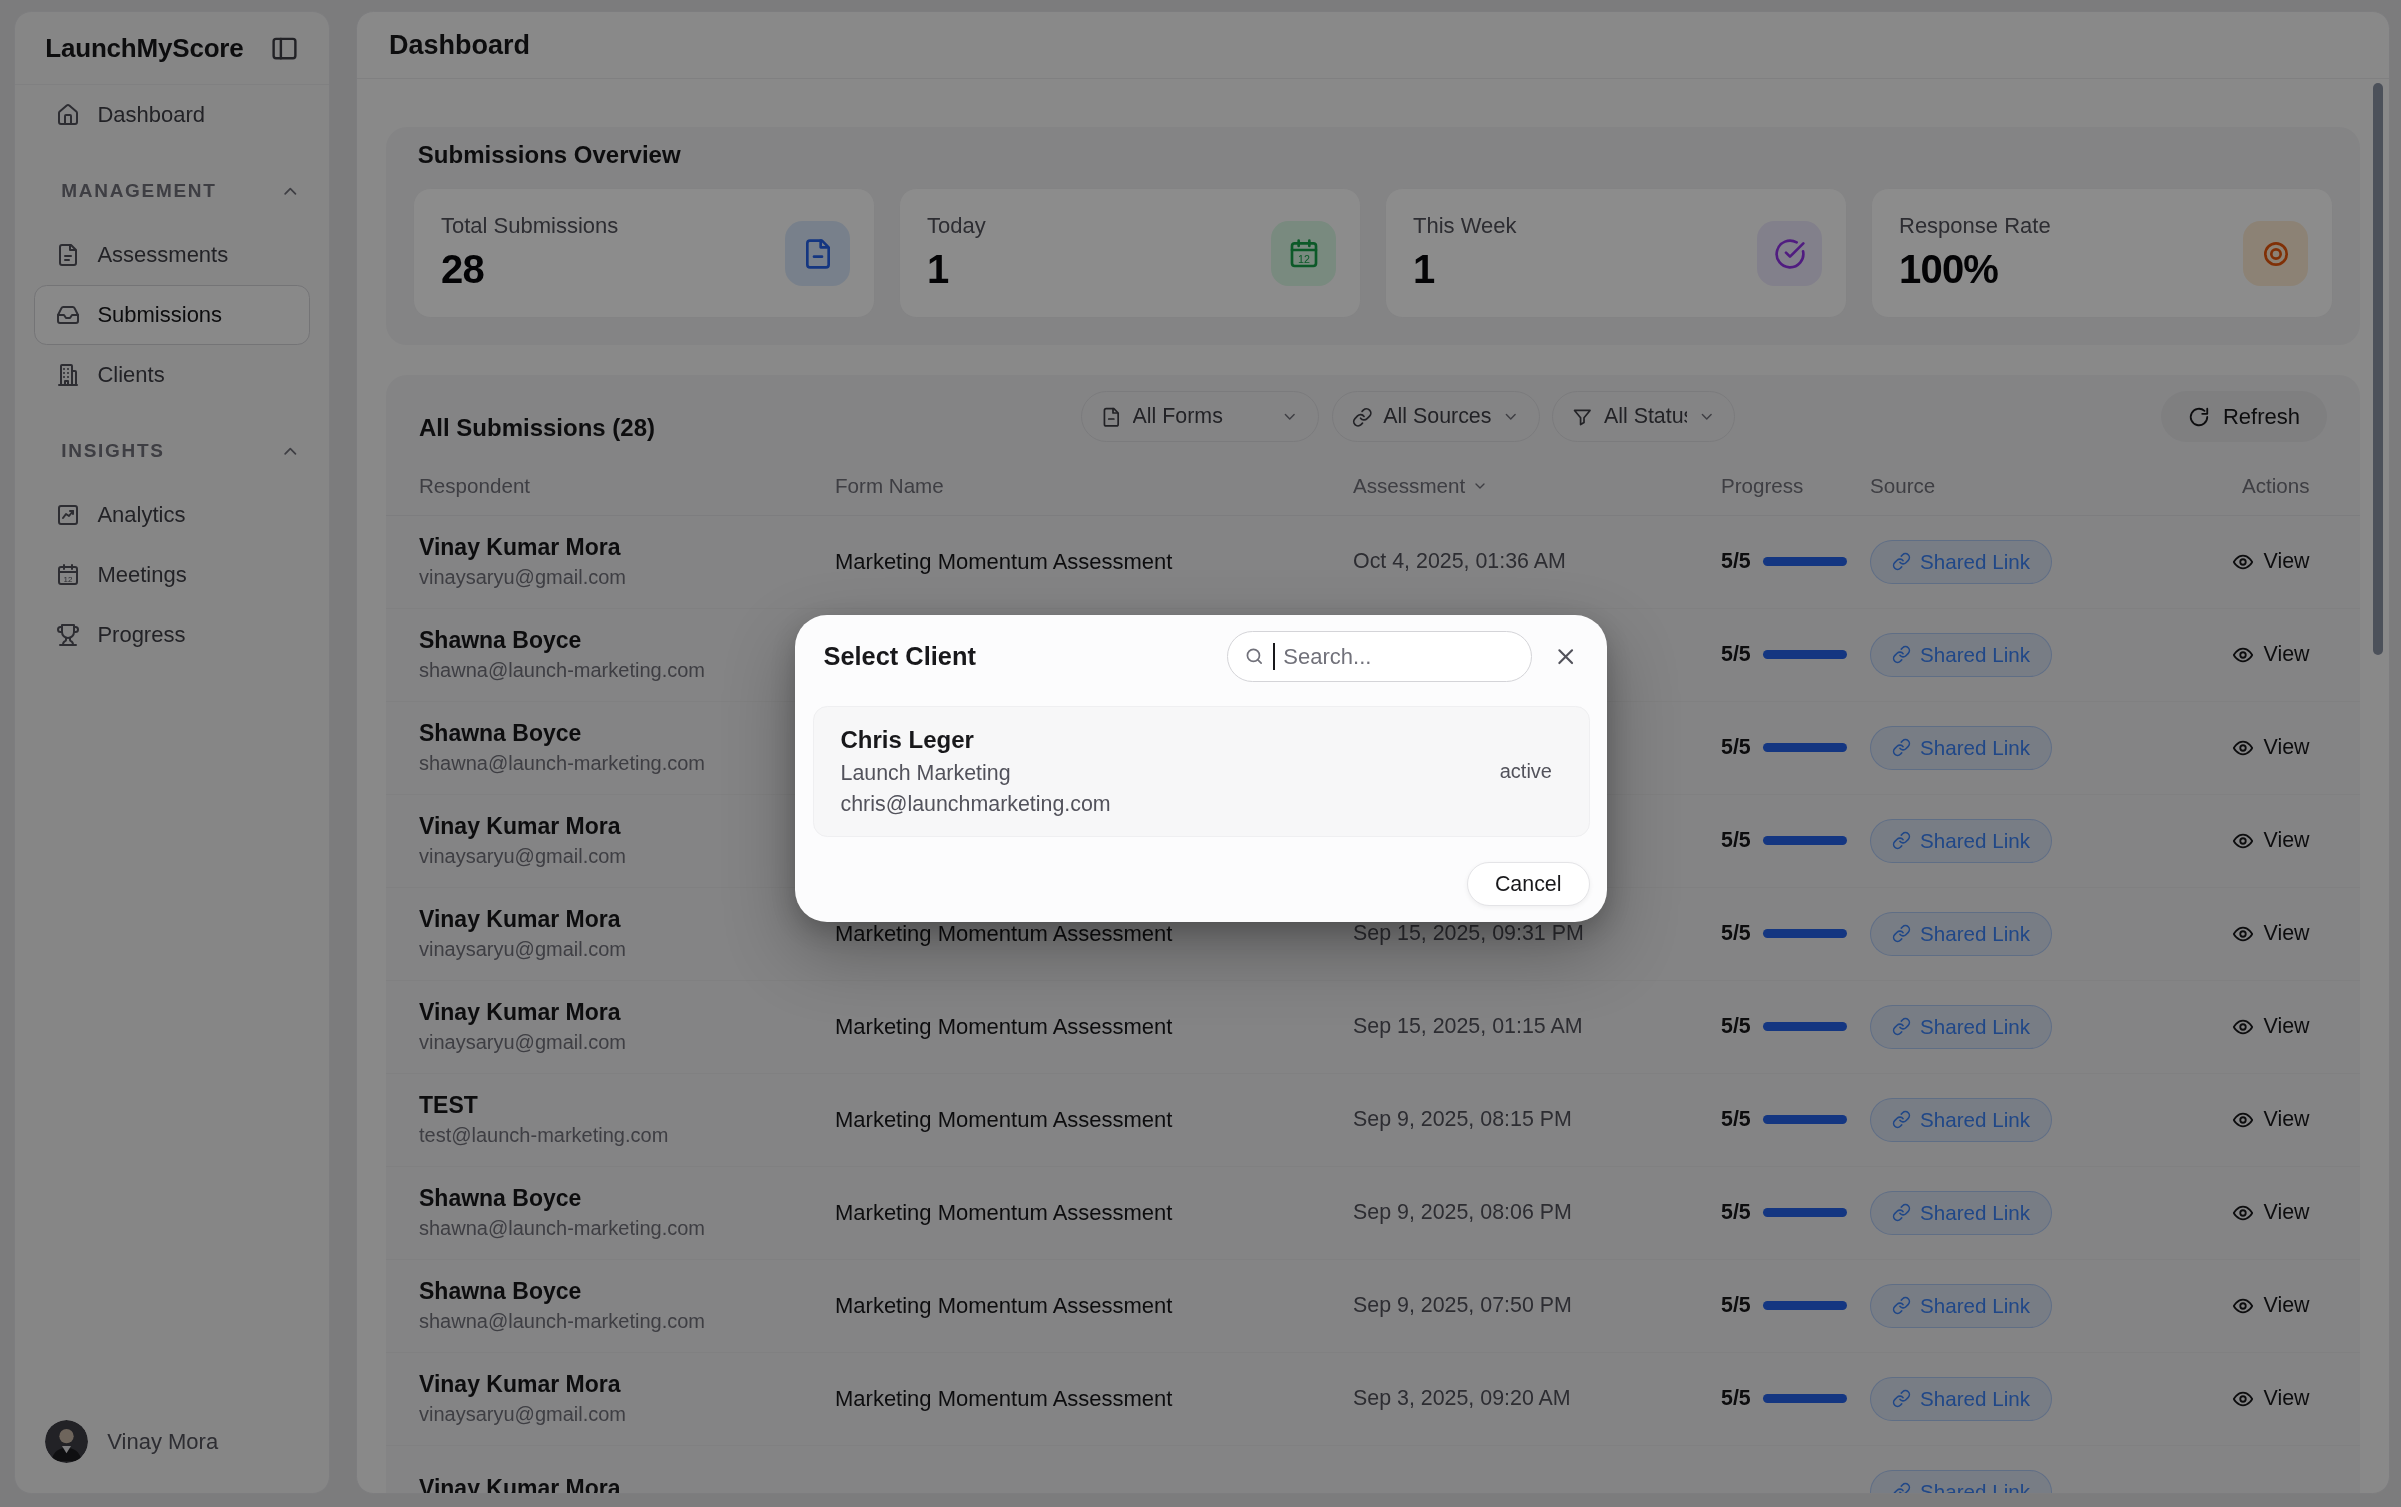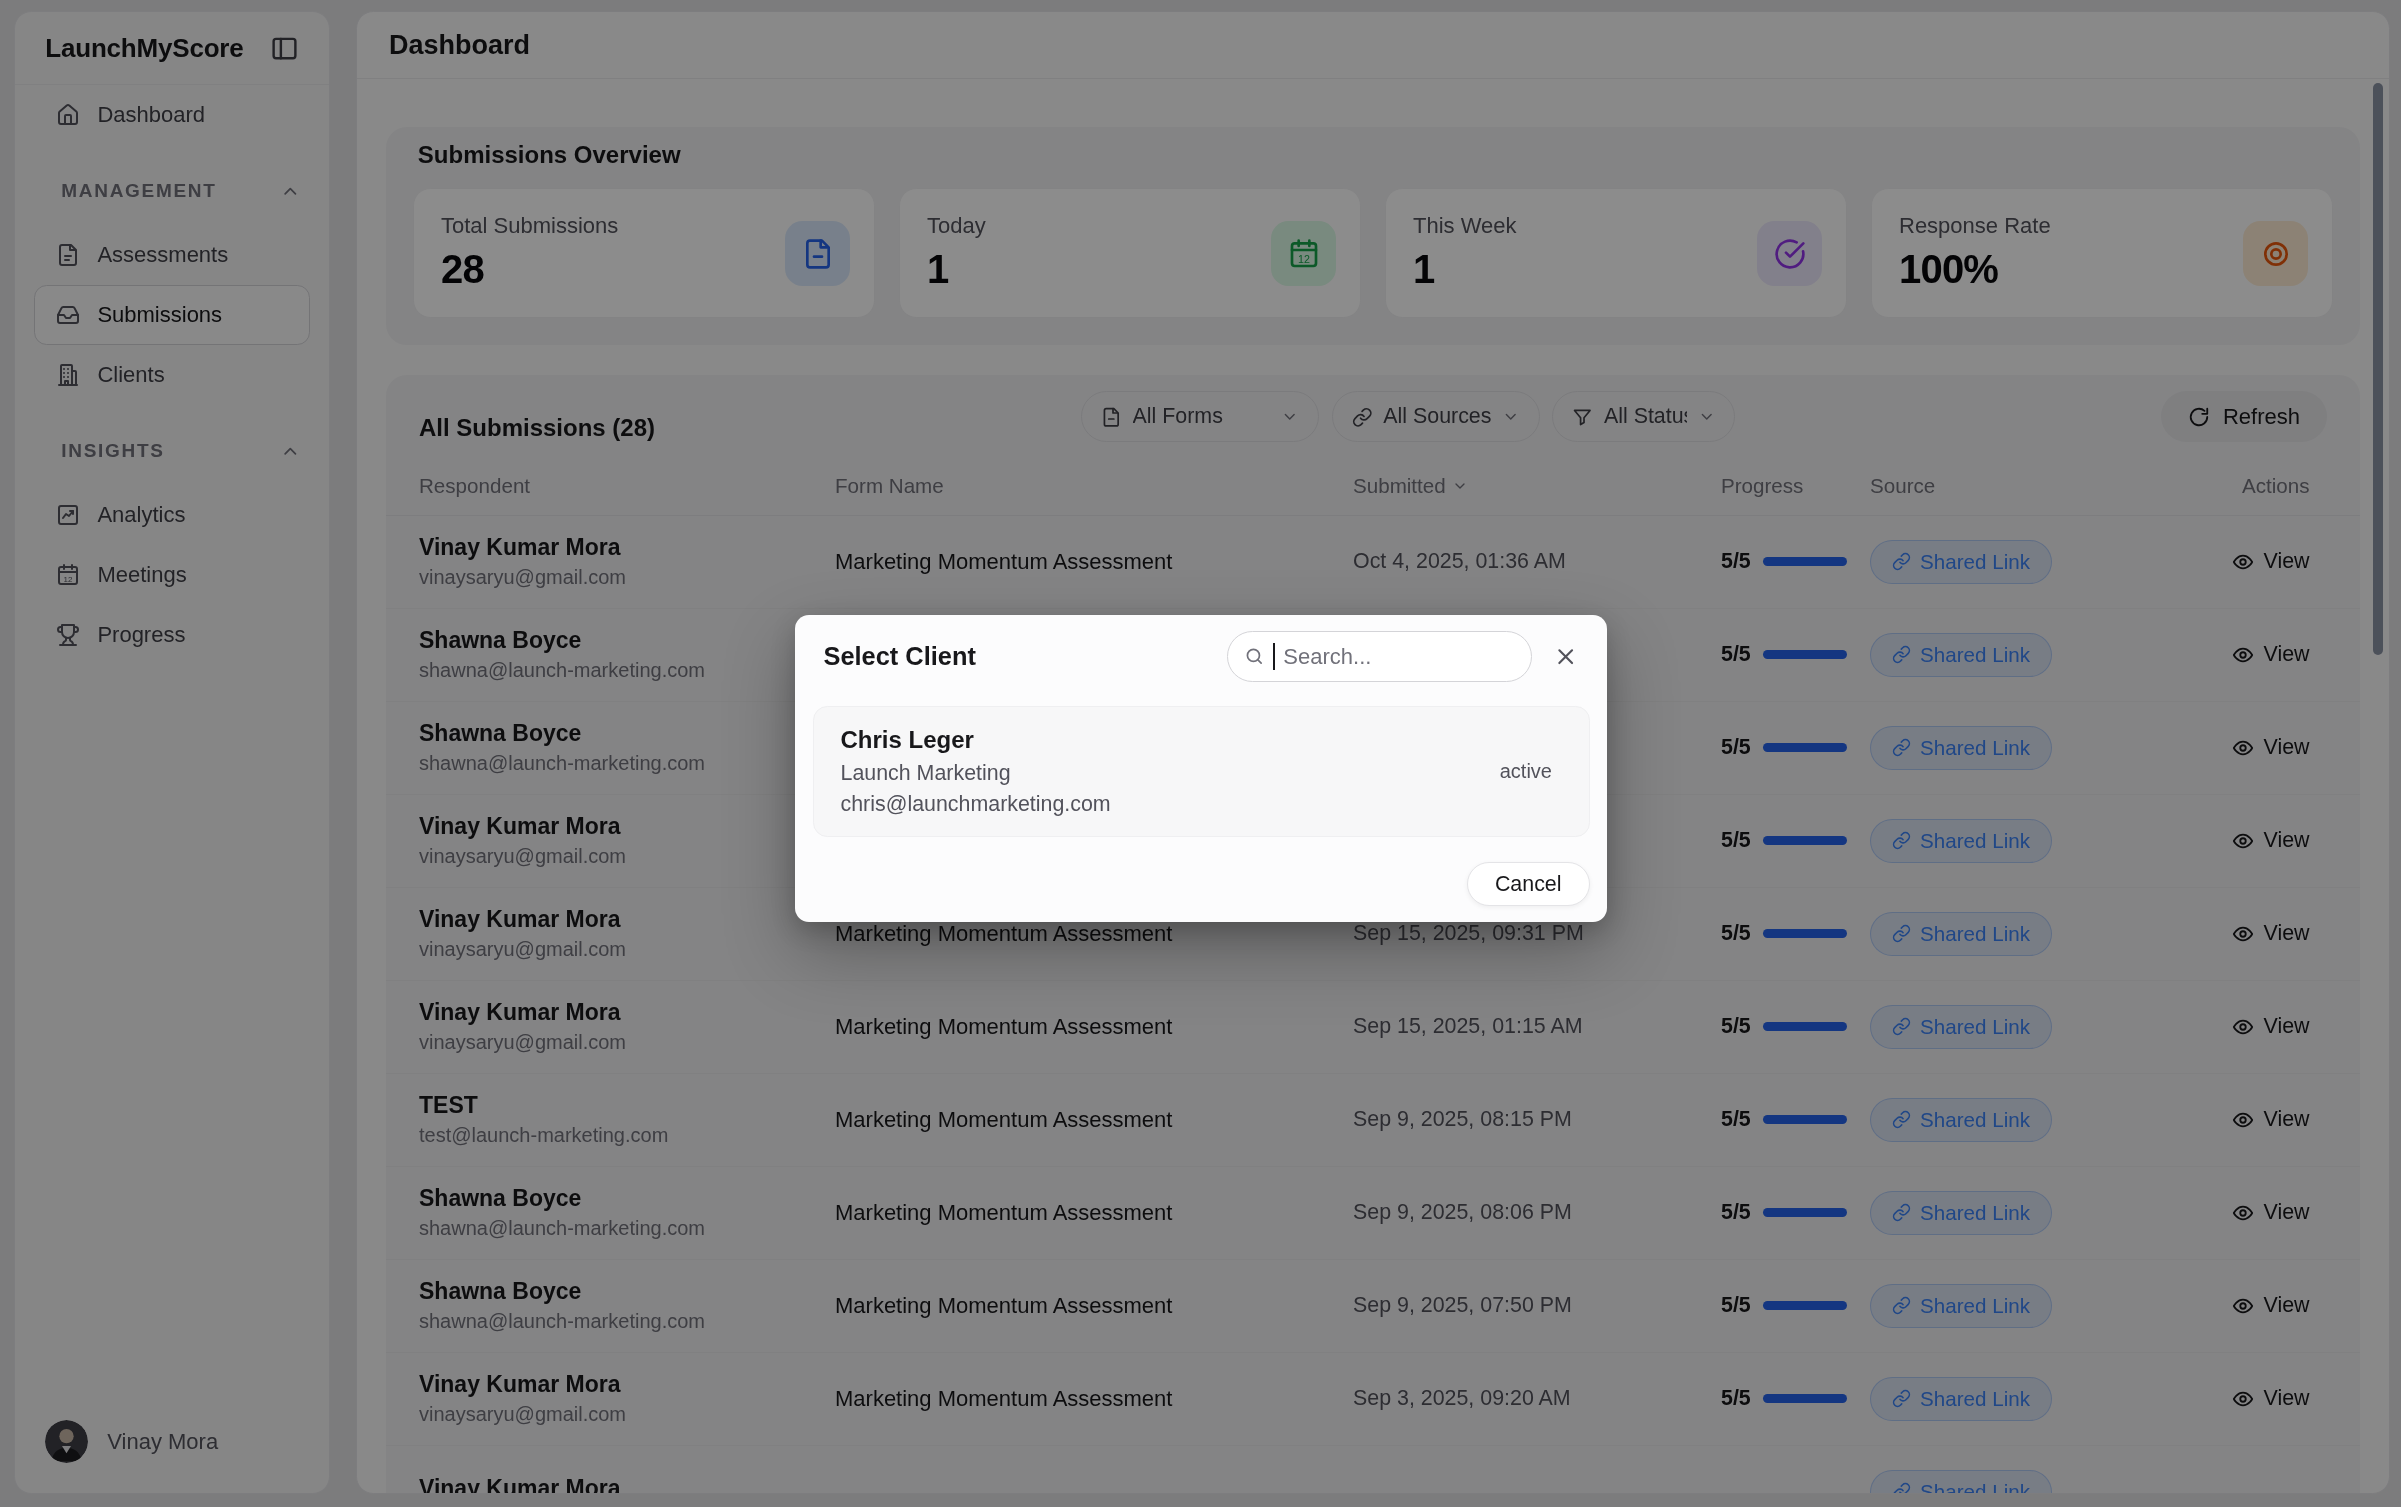--- a/index.html
+++ b/index.html
@@ -106,21 +106,21 @@
   .view-btn{ display:flex; align-items:center; gap:9.5px; font-size:21.4px; font-weight:500;
     color:#18181b; background:none; border:none; font-family:inherit; cursor:pointer; }
 
   .scroll-thumb{ position:absolute; right:5.6px; top:71px; width:10.3px; height:572px; border-radius:5.6px;
     background:#8b94a5; z-index:5; }
 
   
   .overlay{ position:absolute; inset:0; background:rgba(0,0,0,0.45); z-index:40; }
   .modal{
     position:absolute; left:795px; top:615px; width:812px; z-index:50;
-    background:#fcfcfd; border-radius:14px; padding:0 17.5px 16px;
+    background:#fcfcfd; border-radius:32px; padding:0 17.5px 16px;
     box-shadow:0 29px 71px rgba(0,0,0,.30), 0 8px 24px rgba(0,0,0,.18);
   }
   .modal-head{ display:flex; align-items:center; padding:16px 4.8px 0 11px; }
   .modal-title{ font-size:25.4px; font-weight:600; color:#18181b; }
   .modal-search{ margin-left:auto; width:305px; height:51px; border:1.6px solid #d4d4d8; border-radius:25.4px;
     background:#ffffff; display:flex; align-items:center; padding:0 16px; gap:8px; }
   .modal-search .sic{ color:#71717a; flex:none; }
   .caret{ width:2.4px; height:27px; background:#18181b; flex:none; }
   .modal-search input{ border:none; outline:none; background:transparent; font-size:22px; width:100%;
     font-family:inherit; color:#18181b; }
@@ -389,21 +389,21 @@
           </span>
           <span>Refresh</span>
         </button>
       </div>
 
       <div class="thead">
         <div class="col-resp">Respondent</div>
         <div class="col-form">Form Name</div>
         <div class="col-sub">
           <span class="sub-head">
-            <span>Submitted</span>
+            <span>Assessment</span>
             <span>
               <svg width="16" height="16" viewBox="0 0 24 24" fill="none" stroke="currentColor" stroke-width="2" stroke-linecap="round" stroke-linejoin="round">
                   <path d="m6 9 6 6 6-6"></path>
                 </svg>
             </span>
           </span>
         </div>
         <div class="col-prog">Progress</div>
         <div class="col-src">Source</div>
         <div class="col-act">Actions</div>

